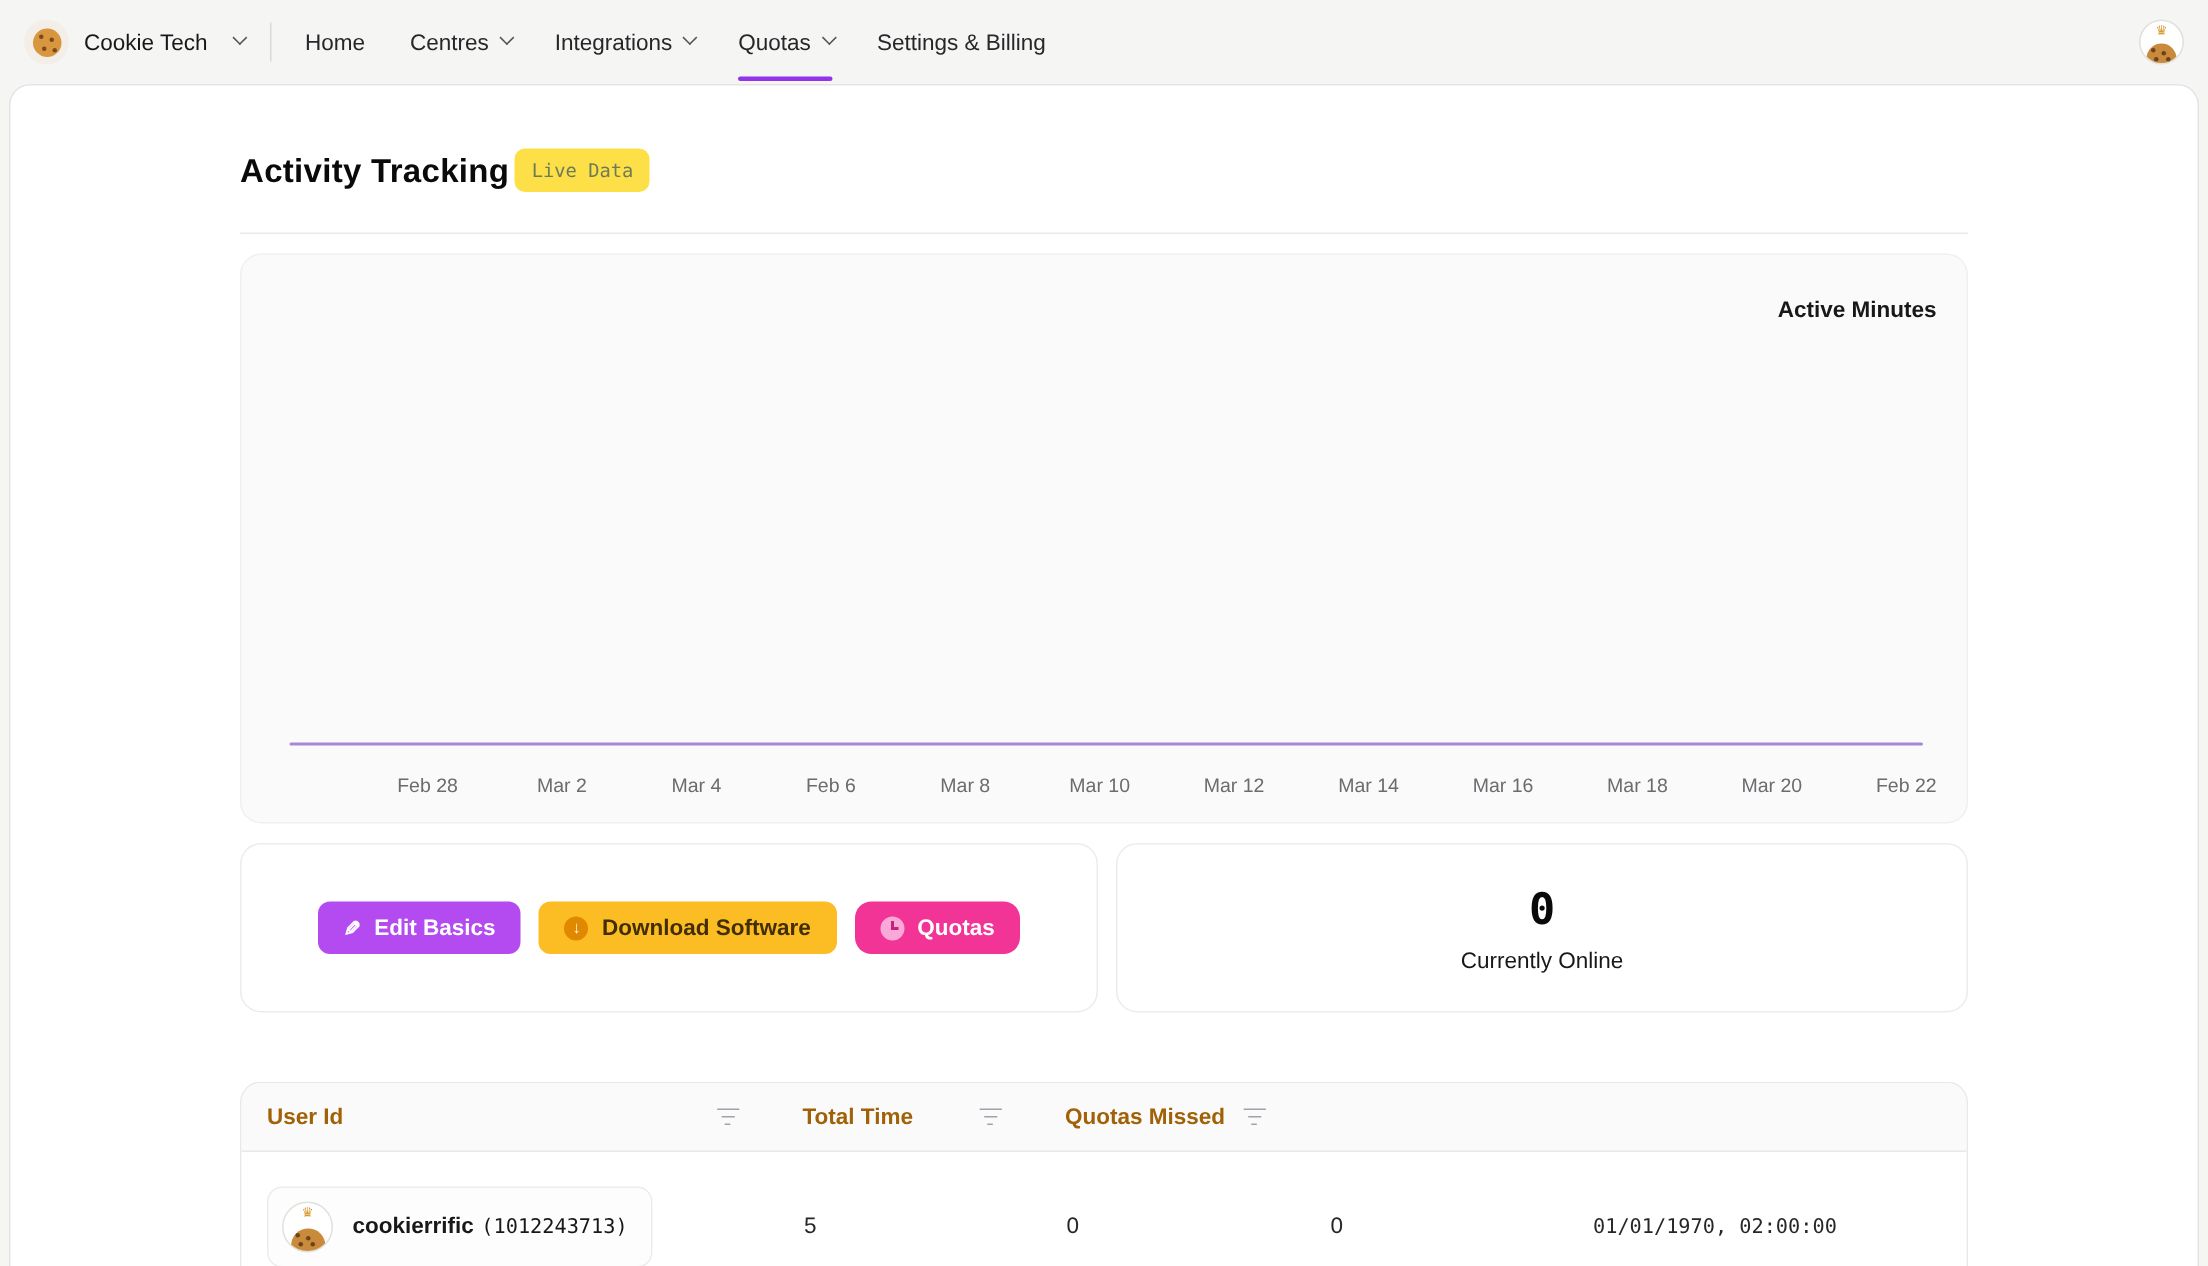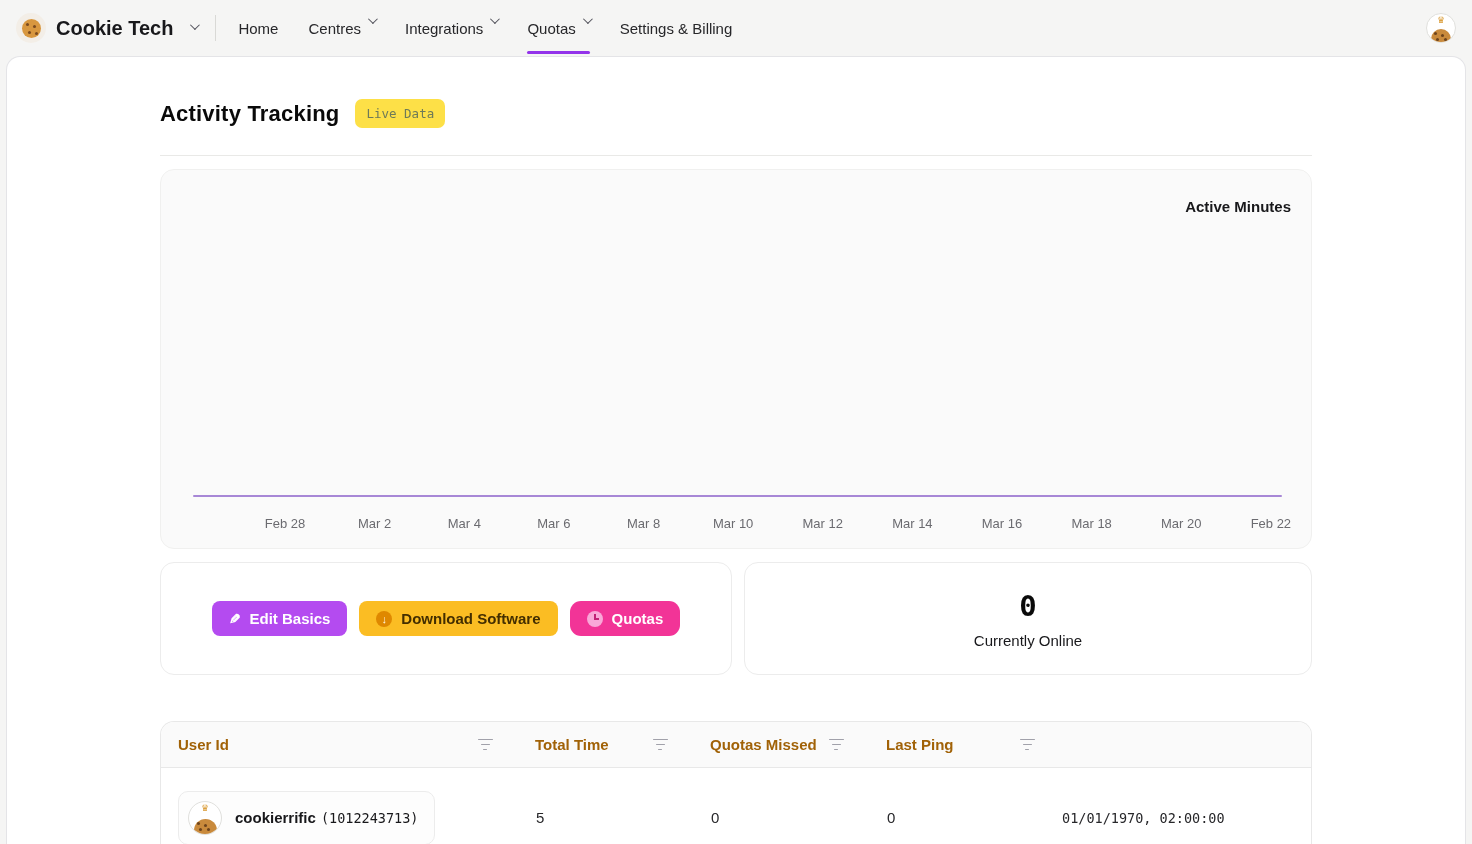--- a/index.html
+++ b/index.html
@@ -22,30 +22,30 @@
   }
   .cookie {
     width:19px; height:19px; border-radius:50%;
     background:#d8973f; position:relative;
   }
   .cookie .chips {
     position:absolute; left:4px; top:4px; width:3px; height:3px; border-radius:50%;
     background:#7a4a1f;
     box-shadow:7px 2px 0 #7a4a1f, 2px 8px 0 #7a4a1f, 9px 9px 0 #7a4a1f;
   }
-  .brand-name { font-size:20px; font-weight:700; color:#18181b; }
+  .brand-name { font-size:15px; font-weight:400; color:#18181b; }
   .caret {
     width:7px; height:7px; border-right:1.6px solid #52525b; border-bottom:1.6px solid #52525b;
     transform:rotate(45deg) translateY(-2px); display:inline-block; margin-left:7px; margin-top:-3px;
   }
   .nav-divider { width:1px; height:26px; background:#d9d9d6; margin:0 22px 0 18px; }
   .nav-items { display:flex; align-items:center; gap:30px; }
   .nav-item {
     font-size:15px; font-weight:500; color:#27272a; cursor:pointer;
-    position:relative; display:flex; align-items:flex-start; padding:4px 0;
+    position:relative; display:flex; align-items:center; padding:4px 0;
   }
   .nav-item.active::after {
     content:""; position:absolute; left:0; right:0; bottom:-13px;
     height:3px; background:#9333ea; border-radius:2px;
   }
   .avatar {
     margin-left:auto; width:30px; height:30px; border-radius:50%;
     background:#ffffff; border:1px solid #e0e0dd; position:relative; overflow:hidden; cursor:pointer;
   }
   .avatar .half-cookie {
@@ -60,21 +60,21 @@
   .avatar .crown { position:absolute; top:2px; left:0; right:0; text-align:center;
     font-size:9px; line-height:9px; color:#d9982f; }
 
   
   .main-card {
     margin:0 6px; background:#ffffff; border:1px solid #e4e4e7; border-bottom:none;
     border-radius:14px 14px 0 0; height:788px; overflow:hidden; position:relative;
   }
   .content { width:1152px; margin:0 auto; }
 
-  .heading-row { padding-top:42px; display:flex; align-items:center; gap:16px; }
+  .heading-row { padding-top:42px; display:flex; align-items:center; gap:4px; }
   .page-title { font-size:22px; font-weight:700; color:#0a0a0a; letter-spacing:.2px; }
   .live-badge {
     background:#fde047; color:#6e7a58; font-size:12.5px;
     padding:7px 11px; border-radius:7px;
   }
   .divider { height:1px; background:#e9e9e7; margin-top:27px; }
 
   
   .chart-card {
     margin-top:13px; height:380px; background:#fafafa;
@@ -218,21 +218,21 @@
 
     <div class="divider"></div>
 
     <section class="chart-card">
       <span class="chart-legend">Active Minutes</span>
       <div class="chart-line"></div>
       <div class="chart-ticks">
         <span>Feb 28</span>
         <span>Mar 2</span>
         <span>Mar 4</span>
-        <span>Mar 6</span>
+        <span>Feb 6</span>
         <span>Mar 8</span>
         <span>Mar 10</span>
         <span>Mar 12</span>
         <span>Mar 14</span>
         <span>Mar 16</span>
         <span>Mar 18</span>
         <span>Mar 20</span>
         <span>Feb 22</span>
       </div>
     </section>
@@ -277,28 +277,20 @@
             </span>
         </div>
         <div class="th">
           <span>Quotas Missed</span>
           <span class="filter-icon">
               <i></i>
               <i></i>
               <i></i>
             </span>
         </div>
-        <div class="th">
-          <span>Last Ping</span>
-          <span class="filter-icon tight">
-              <i></i>
-              <i></i>
-              <i></i>
-            </span>
-        </div>
       </div>
 
       <div class="t-grid t-row">
         <div class="td">
           <a class="user-chip">
             <span class="avatar">
               <span class="crown">♛</span>
               <span class="half-cookie">
                   <span class="chips"></span>
                 </span>

